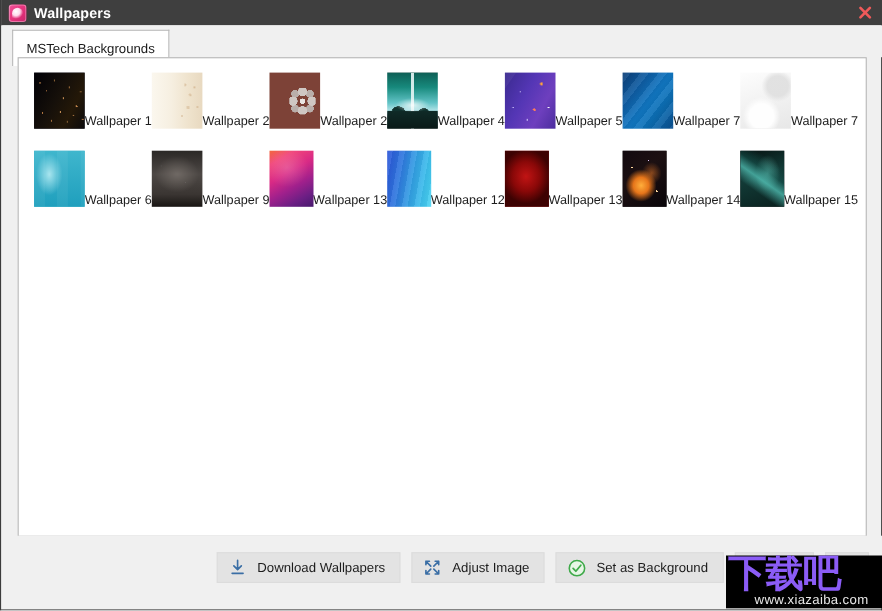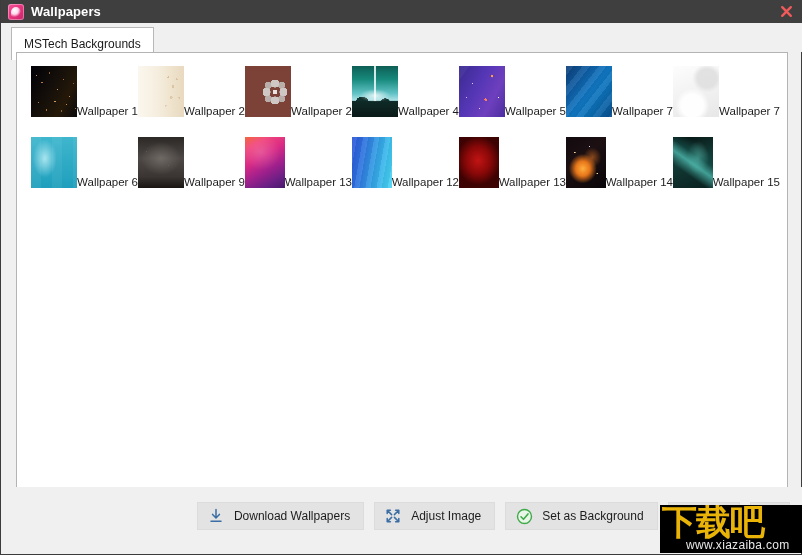--- a/index.html
+++ b/index.html
@@ -306,21 +306,21 @@
   .watermark {
     position: absolute;
     right: 0; bottom: 0;
     width: 142px; height: 48px;
     background: #000000;
     overflow: hidden;
   }
   .wm-cjk {
     position: absolute;
     left: 2px; top: -4px;
-    color: #eab308;
+    color: #8b5cf6;
     font-size: 35px;
     font-weight: bold;
     letter-spacing: -1px;
     font-family: "DejaVu Sans", sans-serif;
     line-height: 42px;
   }
   .wm-url {
     position: absolute;
     left: 26px; bottom: 1px;
     color: #e8e8e8;

